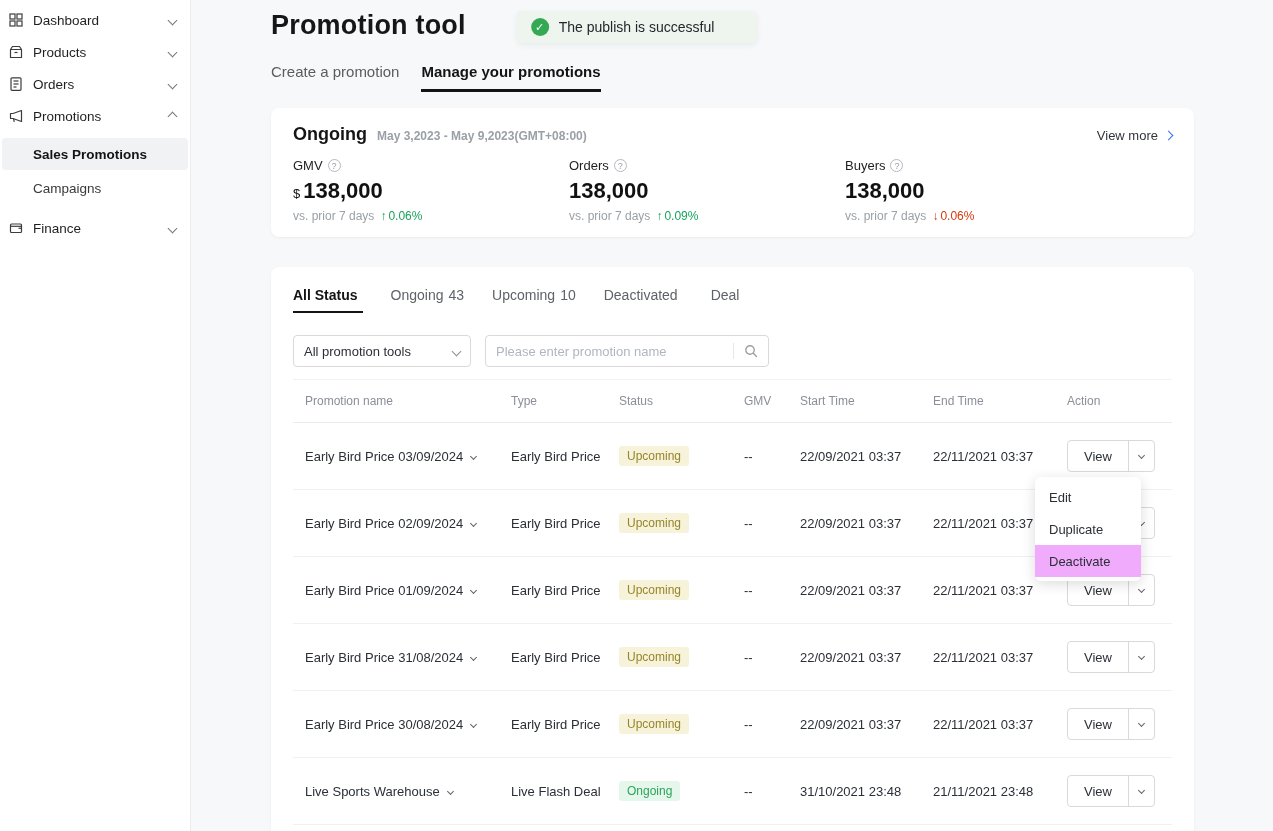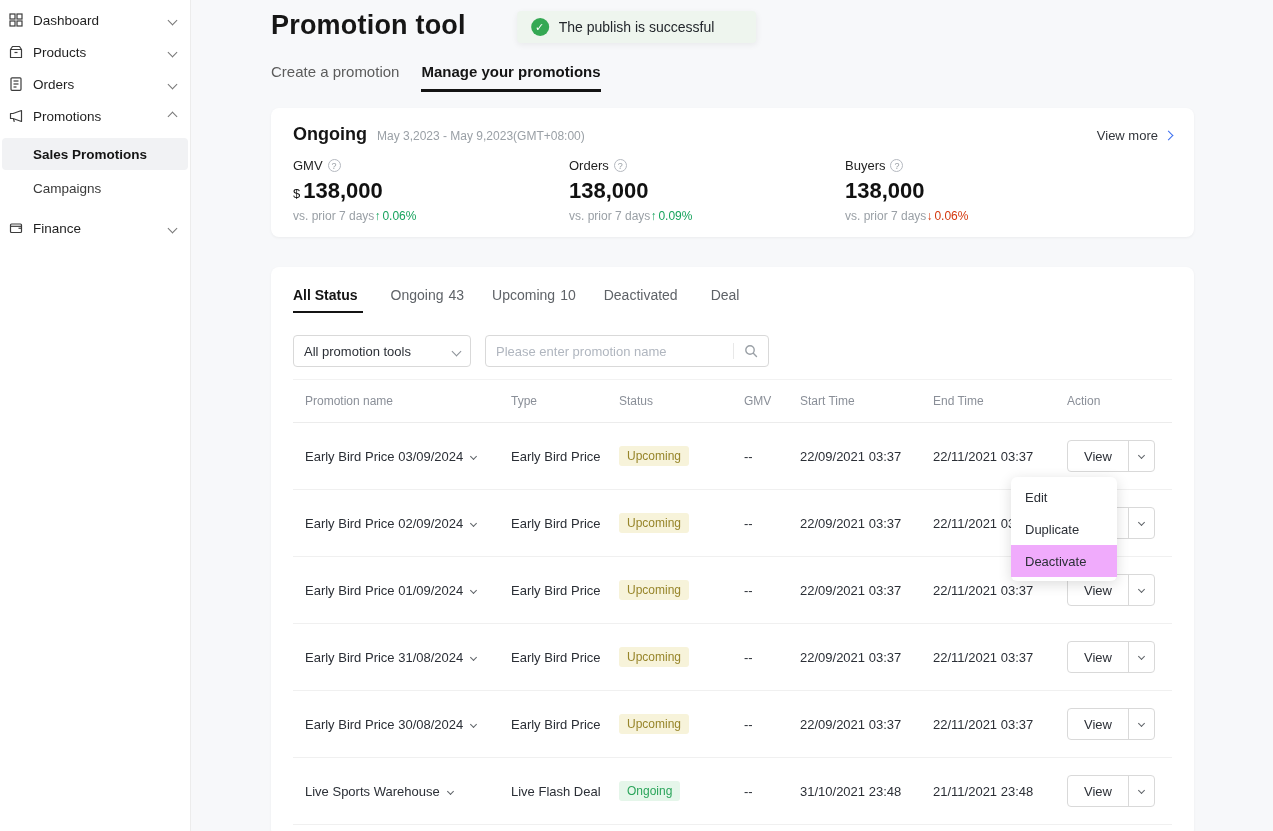--- a/index.html
+++ b/index.html
@@ -29,33 +29,33 @@
   .page-tabs { display:flex; gap:22px; margin-top:22px; }
   .ptab { font-size:15px; color:#5c5c5c; padding-bottom:9px; cursor:pointer; border-bottom:3px solid transparent; }
   .ptab.active { color:#141414; font-weight:700; border-bottom-color:#141414; }
 
   .card { background:#fff; border-radius:8px; box-shadow:0 1px 3px rgba(0,0,0,.05); }
 
   
   .analytics { margin-top:16px; padding:16px 22px 14px 22px; }
   .ana-head { display:flex; align-items:baseline; }
   .ana-head h2 { font-size:18px; font-weight:700; color:#151515; }
-  .ana-head .date { margin-left:10px; font-size:12px; color:#9aa0a6; }
+  .ana-head .date { margin-left:10px; font-size:12px; color:#9aa0a6;font-weight:bold; }
   .view-more { margin-left:auto; display:inline-flex; align-items:center; gap:7px; font-size:13px; color:#31353b; cursor:pointer; text-decoration:none; }
   .view-more .chev { color:#3a6df0; }
 
   .metrics { display:flex; margin-top:13px; }
   .metric { width:276px; flex:0 0 276px; }
   .m-label { display:flex; align-items:center; gap:5px; font-size:13px; color:#1f1f1f; }
   .info { width:13px; height:13px; border:1px solid #b5b9c0; border-radius:50%; color:#9aa0a6; font-size:9px; display:inline-flex; align-items:center; justify-content:center; cursor:pointer; }
   .info::after { content:"?"; }
   .m-value { margin-top:5px; color:#111; }
   .m-value .cur { font-size:13px; font-weight:400; margin-right:3px; }
   .m-value .num { font-size:22px; font-weight:700; }
-  .m-compare { margin-top:5px; font-size:12px; color:#9aa0a6; display:flex; align-items:center; }
+  .m-compare { margin-top:5px; font-size:12px; color:#9aa0a6; display:flex; align-items:center; gap:6px; }
   .chg { display:inline-flex; align-items:center; gap:2px; font-size:12px; }
   .chg.up { color:#17a35d; }
   .chg.down { color:#d4380d; }
   .tr-arrow.up::before { content:"↑"; }
   .tr-arrow.down::before { content:"↓"; }
 
   
   .panel { margin-top:30px; padding:20px 22px 0 22px; position:relative; min-height:570px; }
   .status-tabs { display:flex; gap:28px; }
   .stab { display:inline-flex; gap:5px; font-size:14px; color:#5f6368; padding-bottom:8px; border-bottom:2px solid transparent; cursor:pointer; }
@@ -82,21 +82,21 @@
   .badge { display:inline-block; font-size:12px; padding:3px 8px; border-radius:3px; white-space:nowrap; }
   .badge.upcoming { background:#f7f3da; color:#97852a; }
   .badge.ongoing { background:#e5f6ea; color:#2ba55b; }
 
   .c-action { padding-left:16px !important; }
   .view-btn { display:inline-flex; align-items:stretch; height:32px; border:1px solid #d9d9d9; border-radius:4px; background:#fff; overflow:hidden; cursor:pointer; }
   .vb-label { display:flex; align-items:center; padding:0 16px; font-size:13px; color:#2b2f36; }
   .vb-caret { width:26px; display:flex; align-items:center; justify-content:center; border-left:1px solid #d9d9d9; color:#5f6368; }
   .vb-caret .chev { margin-top:-2px; }
 
-  .action-menu { position:absolute; top:210px; left:740px; width:106px; background:#fff; border-radius:6px; box-shadow:0 3px 14px rgba(0,0,0,.14); padding:4px 0; z-index:10; }
+  .action-menu { position:absolute; top:210px; left:764px; width:106px; background:#fff; border-radius:6px; box-shadow:0 3px 14px rgba(0,0,0,.14); padding:4px 0; z-index:10; }
   .menu-item { height:32px; display:flex; align-items:center; padding:0 14px; font-size:13px; color:#2b2f36; cursor:pointer; }
   .menu-item.highlighted { background:#f0abfc; }
 
   
   .toast { position:absolute; top:11px; left:50%; transform:translateX(-50%); display:flex; align-items:center; gap:10px; background:#eef5ee; border-radius:4px; padding:7px 42px 7px 14px; box-shadow:0 2px 6px rgba(0,0,0,.06); z-index:20; white-space:nowrap; }
   .toast-check { width:18px; height:18px; border-radius:50%; background:#34a853; color:#fff; display:inline-flex; align-items:center; justify-content:center; font-size:11px; font-weight:700; }
   .toast-check::after { content:"✓"; }
   .toast-msg { font-size:14px; color:#23272c; }
 </style>
 </head>

